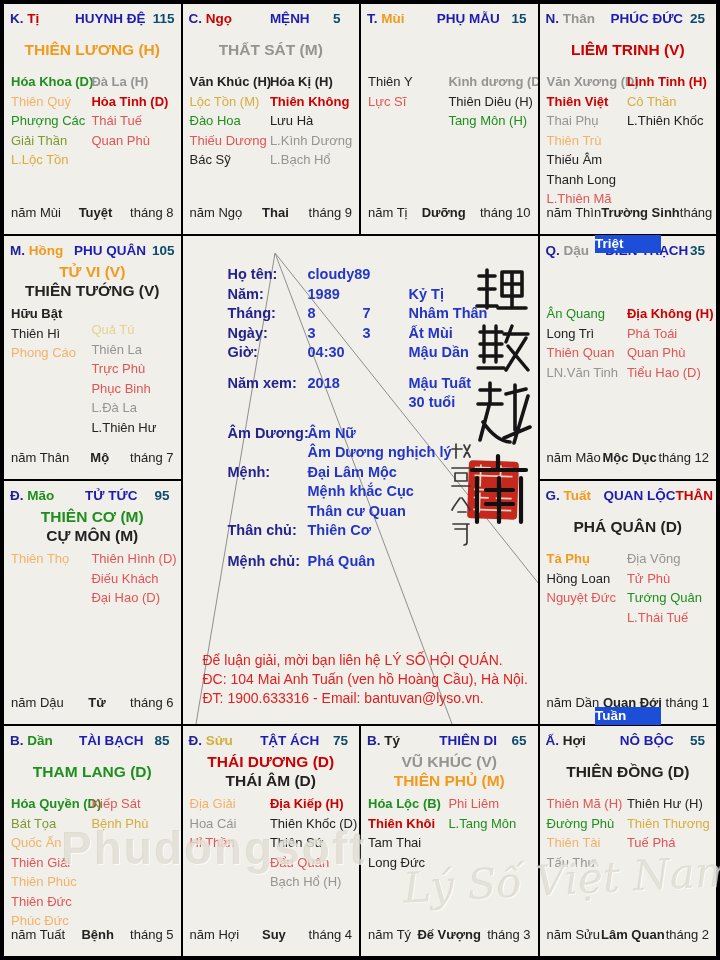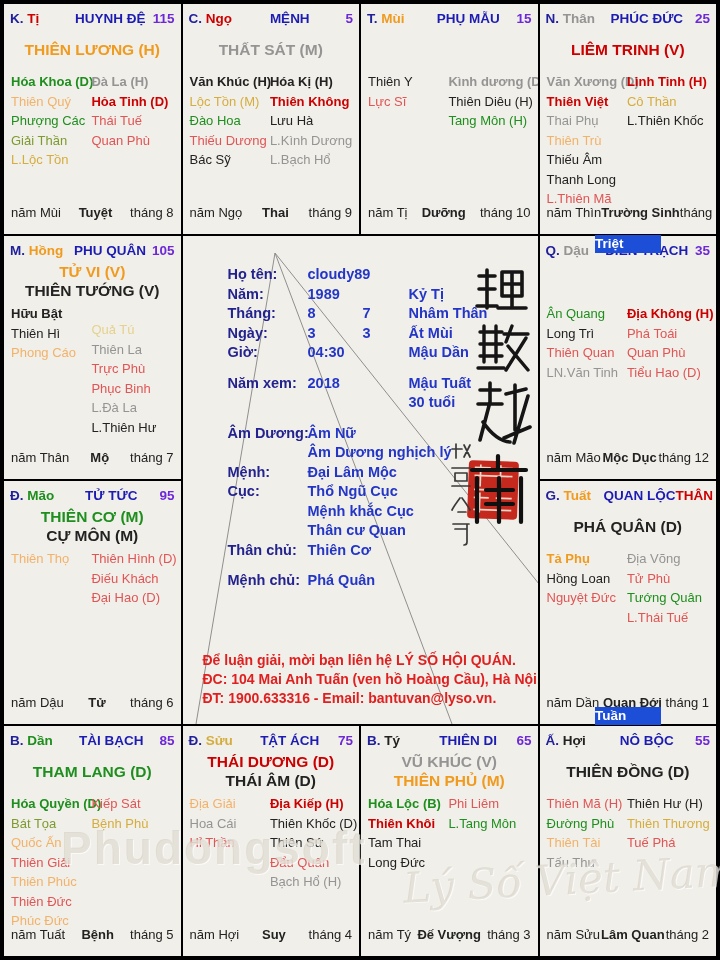--- a/index.html
+++ b/index.html
@@ -17,21 +17,21 @@
   .pos-r3c4{grid-row:3;grid-column:4}
   .center{grid-row:2/4;grid-column:2/4;border:1px solid #000;position:relative;background:#f1efe9;overflow:hidden;}
 
   
   .hdr{display:flex;align-items:baseline;padding:7px 6px 0 6px;font-size:13.5px;font-weight:bold;white-space:nowrap;}
   .hdr-left{width:58px;flex:none;color:#20209c;}
   .stem{color:#20209c;}
   .hdr-name{flex:1;text-align:center;color:#1c1cb4;}
   .hdr-extra{color:#cc0000;margin-right:5px;}
   .hdr-extra:empty{display:none;}
-  .hdr-num{color:#6d28d9;text-align:right;min-width:20px;}
+  .hdr-num{color:#0c4a6e;min-width:20px;}
   .mains{height:46px;display:flex;flex-direction:column;justify-content:center;text-align:center;
          font-size:15.5px;font-weight:bold;line-height:19px;white-space:nowrap;}
   .cols{display:flex;padding:0 2px 0 7px;}
   .col-left{width:48%;}
   .col-right{width:52%;}
   .star{font-size:13px;line-height:19.5px;white-space:nowrap;}
   .foot{position:absolute;left:7px;right:7px;bottom:14px;display:flex;justify-content:space-between;
         font-size:13px;color:#222;white-space:nowrap;}
   .foot .b{font-weight:bold;}
 
@@ -49,21 +49,21 @@
   .c-gray{color:#949494;}
 
   
   .info{position:absolute;top:30px;left:17px;right:0;}
   .irow{height:19.5px;white-space:nowrap;font-size:14.5px;font-weight:bold;}
   .irow.gap{margin-top:11px;}
   .il{display:inline-block;padding-left:28px;width:108px;color:#23238f;}
   .iv{color:#2336c8;display:inline-block;}
   .v1{min-width:55px;}
   .v2{min-width:46px;}
-  .contact{position:absolute;left:20px;bottom:16px;font-size:14px;font-weight:bold;color:#e02020;line-height:19px;white-space:nowrap;}
+  .contact{position:absolute;left:20px;bottom:16px;font-size:14px;font-weight:normal;color:#e02020;line-height:19px;white-space:nowrap;}
   .tri{position:absolute;left:0;top:0;width:360px;height:490px;pointer-events:none;}
   .calli{position:absolute;left:255px;top:26px;width:100px;height:312px;pointer-events:none;}
 
   .tag{position:absolute;width:66px;height:18px;background:#1d4ed8;color:#fff;font-size:13.5px;font-weight:bold;
        text-align:left;line-height:17px;z-index:6;}
   .tag-triet{left:592px;top:232px;}
   .tag-tuan{left:592px;top:704px;}
 
   .wm{position:absolute;color:rgba(205,199,185,0.5);text-shadow:1px 1px 0 rgba(255,255,255,0.7);
       pointer-events:none;white-space:nowrap;z-index:1;}
@@ -238,21 +238,20 @@
         <div class="irow"><span class="il">Họ tên:</span><span class="iv v1">cloudy89</span><span class="iv v2"></span><span class="iv v3"></span></div>
         <div class="irow"><span class="il">Năm:</span><span class="iv v1">1989</span><span class="iv v2"></span><span class="iv v3">Kỷ Tị</span></div>
         <div class="irow"><span class="il">Tháng:</span><span class="iv v1">8</span><span class="iv v2">7</span><span class="iv v3">Nhâm Thân</span></div>
         <div class="irow"><span class="il">Ngày:</span><span class="iv v1">3</span><span class="iv v2">3</span><span class="iv v3">Ất Mùi</span></div>
         <div class="irow"><span class="il">Giờ:</span><span class="iv v1">04:30</span><span class="iv v2"></span><span class="iv v3">Mậu Dần</span></div>
         <div class="irow gap"><span class="il">Năm xem:</span><span class="iv v1">2018</span><span class="iv v2"></span><span class="iv v3">Mậu Tuất</span></div>
         <div class="irow"><span class="il"></span><span class="iv v1"></span><span class="iv v2"></span><span class="iv v3">30 tuổi</span></div>
         <div class="irow gap"><span class="il">Âm Dương:</span><span class="iv v1">Âm Nữ</span><span class="iv v2"></span><span class="iv v3"></span></div>
         <div class="irow"><span class="il"></span><span class="iv v1">Âm Dương nghịch lý</span><span class="iv v2"></span><span class="iv v3"></span></div>
         <div class="irow"><span class="il">Mệnh:</span><span class="iv v1">Đại Lâm Mộc</span><span class="iv v2"></span><span class="iv v3"></span></div>
-        <div class="irow"><span class="il">Cục:</span><span class="iv v1">Thổ Ngũ Cục</span><span class="iv v2"></span><span class="iv v3"></span></div>
         <div class="irow"><span class="il"></span><span class="iv v1">Mệnh khắc Cục</span><span class="iv v2"></span><span class="iv v3"></span></div>
         <div class="irow"><span class="il"></span><span class="iv v1">Thân cư Quan</span><span class="iv v2"></span><span class="iv v3"></span></div>
         <div class="irow"><span class="il">Thân chủ:</span><span class="iv v1">Thiên Cơ</span><span class="iv v2"></span><span class="iv v3"></span></div>
         <div class="irow gap"><span class="il">Mệnh chủ:</span><span class="iv v1">Phá Quân</span><span class="iv v2"></span><span class="iv v3"></span></div>
       </div>
     <div class="contact">
         <div>Để luận giải, mời bạn liên hệ LÝ SỐ HỘI QUÁN.</div>
         <div>ĐC: 104 Mai Anh Tuấn (ven hồ Hoàng Cầu), Hà Nội.</div>
         <div>ĐT: 1900.633316 - Email: bantuvan@lyso.vn.</div>
       </div>

